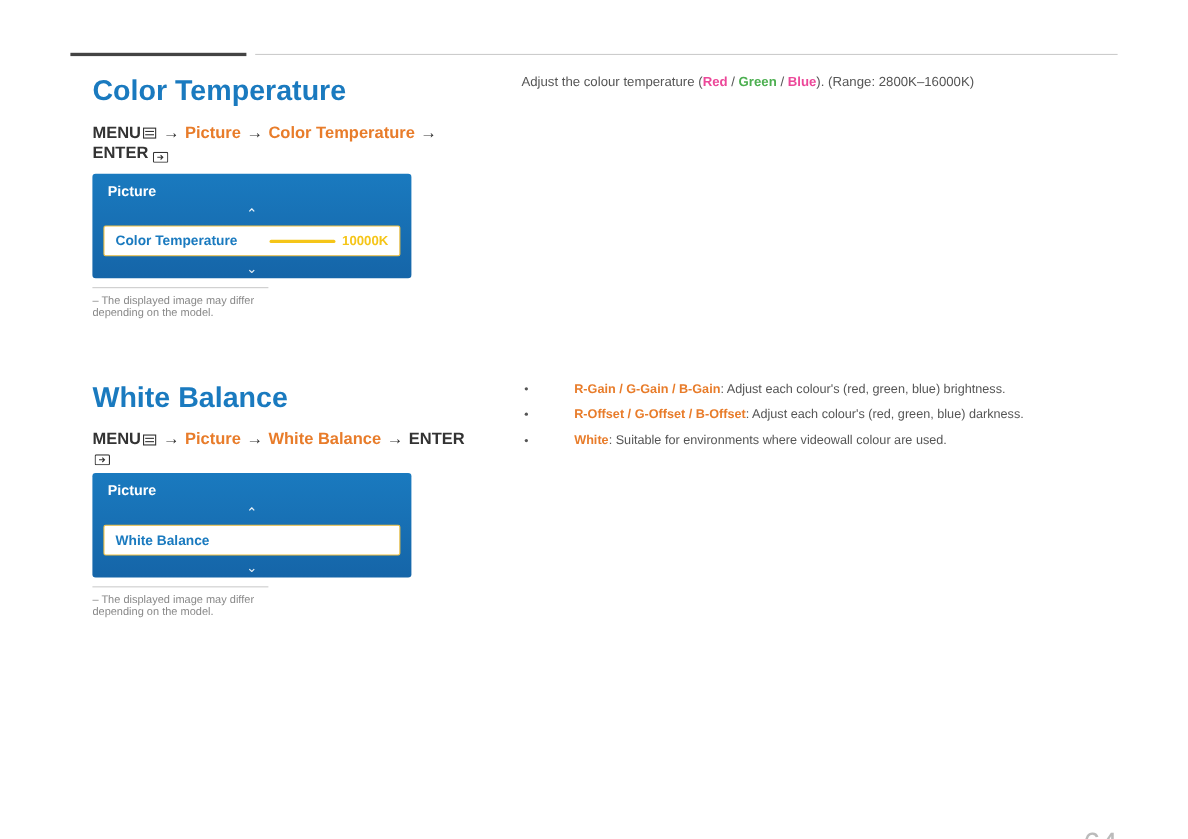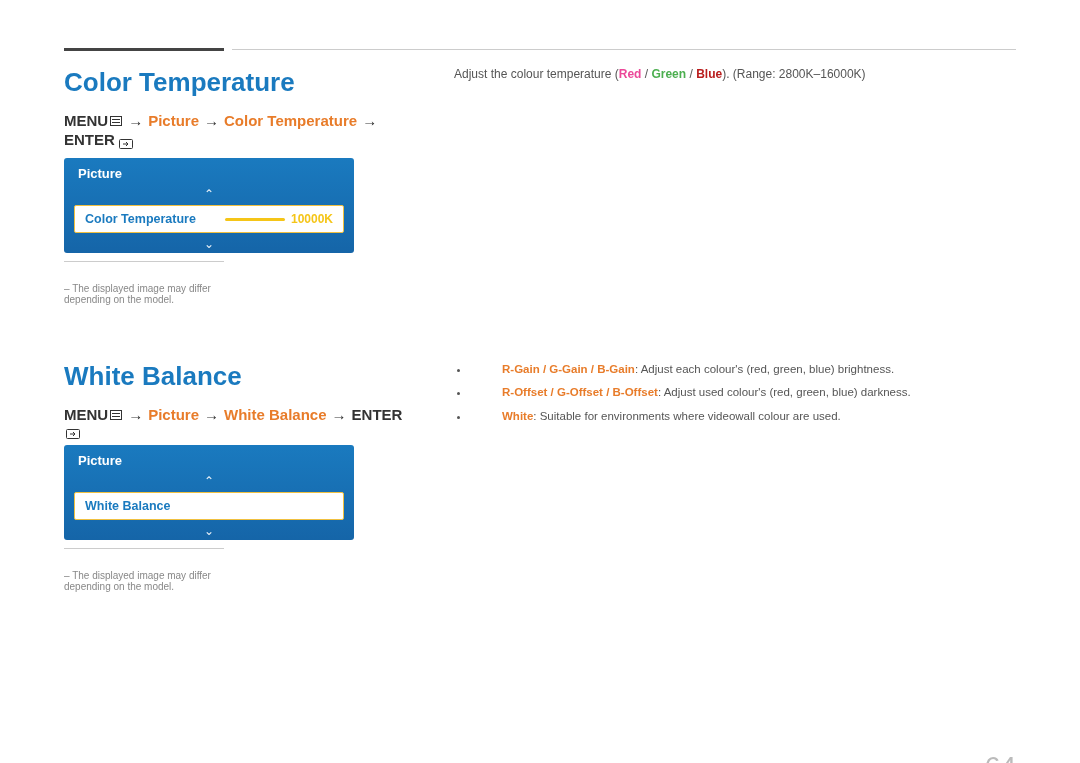--- a/index.html
+++ b/index.html
@@ -40,20 +40,21 @@
 
     
     .section {
       display: flex;
       margin-top: 16px;
     }
     .section-left {
       width: 380px;
       flex-shrink: 0;
       padding-right: 30px;
+      margin-left: 20px;
     }
     .section-right {
       flex: 1;
       padding-left: 10px;
       padding-top: 0;
     }
 
     
     .section-title {
       font-size: 26px;
@@ -167,21 +168,21 @@
       background: #f5c518;
       border-radius: 2px;
       position: relative;
     }
 
     
     .disclaimer {
       font-size: 10px;
       color: #888;
       margin-top: 8px;
-      padding-top: 21px;
+      padding-top: 6px;
       border-top: 1px solid #ccc;
       width: 160px;
     }
     .disclaimer::before {
       content: '–  ';
     }
 
     
     .right-desc {
       font-size: 12px;
@@ -274,21 +275,21 @@
           </div>
         </div>
         <div class="tv-menu-chevron">⌄</div>
       </div>
 
       <div class="disclaimer">The displayed image may differ depending on the model.</div>
     </div>
 
     <div class="section-right">
       <p class="right-desc">
-        Adjust the colour temperature (<span style="color:#ec4899;font-weight:bold;">Red</span> / <span style="color:#4caf50;font-weight:bold;">Green</span> / <span style="color:#b91c1c;font-weight:bold;">Blue</span>). (Range: 2800K–16000K)
+        Adjust the colour temperature (<span style="color:#ec4899;font-weight:bold;">Red</span> / <span style="color:#4caf50;font-weight:bold;">Green</span> / <span style="color:#ec4899;font-weight:bold;">Blue</span>). (Range: 2800K–16000K)
       </p>
     </div>
   </div>
 
   <div class="section-gap"></div>
 
   <div class="section">
     <div class="section-left">
       <h1 class="section-title">White Balance</h1>
 
@@ -320,21 +321,21 @@
 
       <div class="disclaimer">The displayed image may differ depending on the model.</div>
     </div>
 
     <div class="section-right">
       <ul class="bullet-list">
         <li>
           <span class="term">R-Gain / G-Gain / B-Gain</span><span>: Adjust each colour's (red, green, blue) brightness.</span>
         </li>
         <li>
-          <span class="term">R-Offset / G-Offset / B-Offset</span><span>: Adjust used colour's (red, green, blue) darkness.</span>
+          <span class="term">R-Offset / G-Offset / B-Offset</span><span>: Adjust each colour's (red, green, blue) darkness.</span>
         </li>
         <li>
           <span class="term">White</span><span>: Suitable for environments where videowall colour are used.</span>
         </li>
       </ul>
     </div>
   </div>
 
   <div class="page-number">64</div>
 </div>

